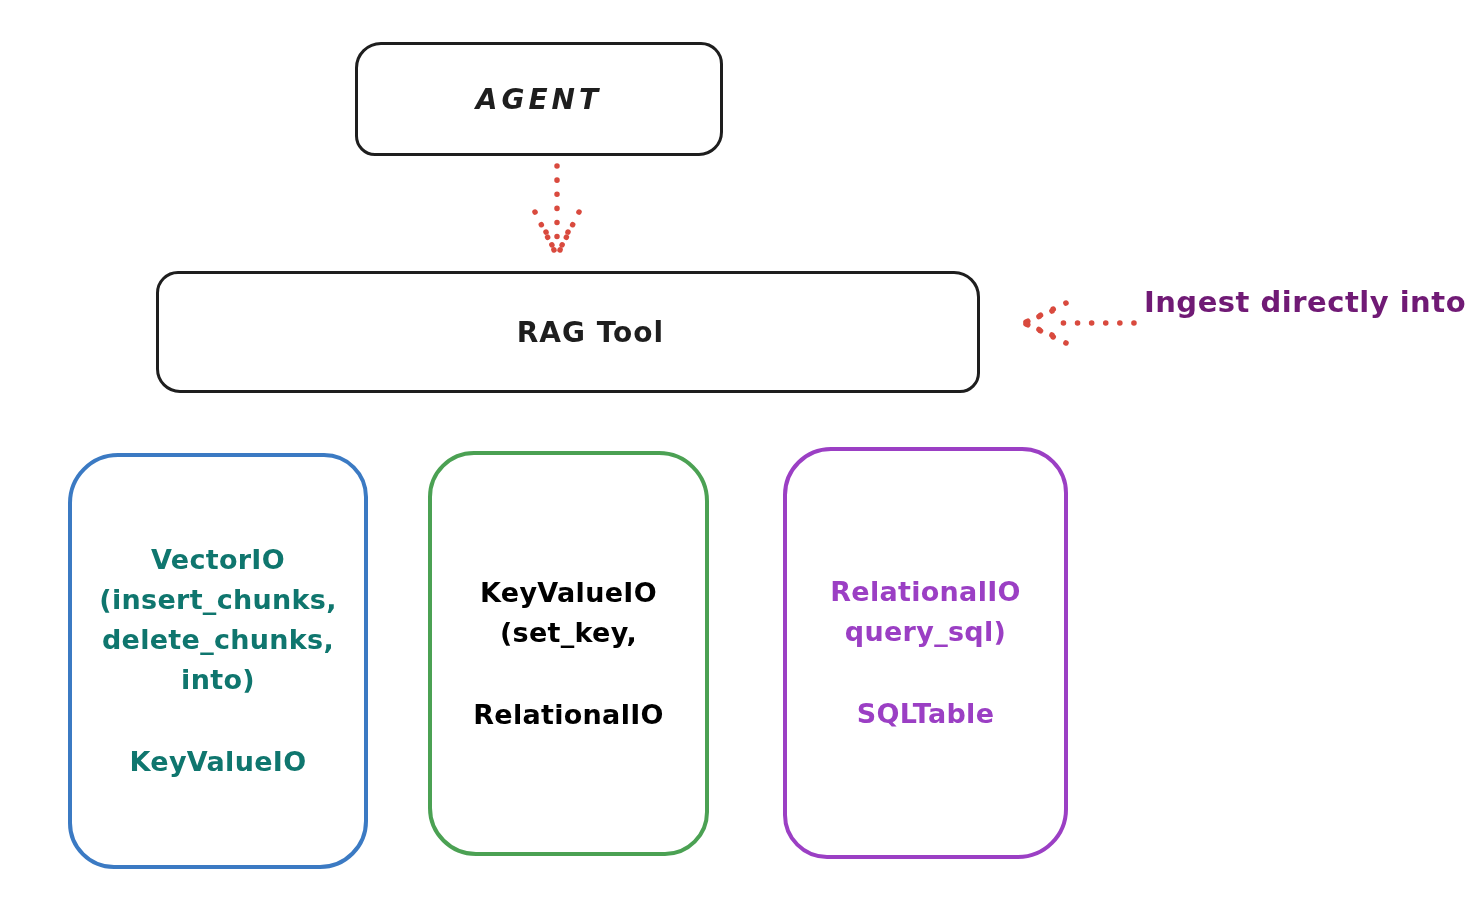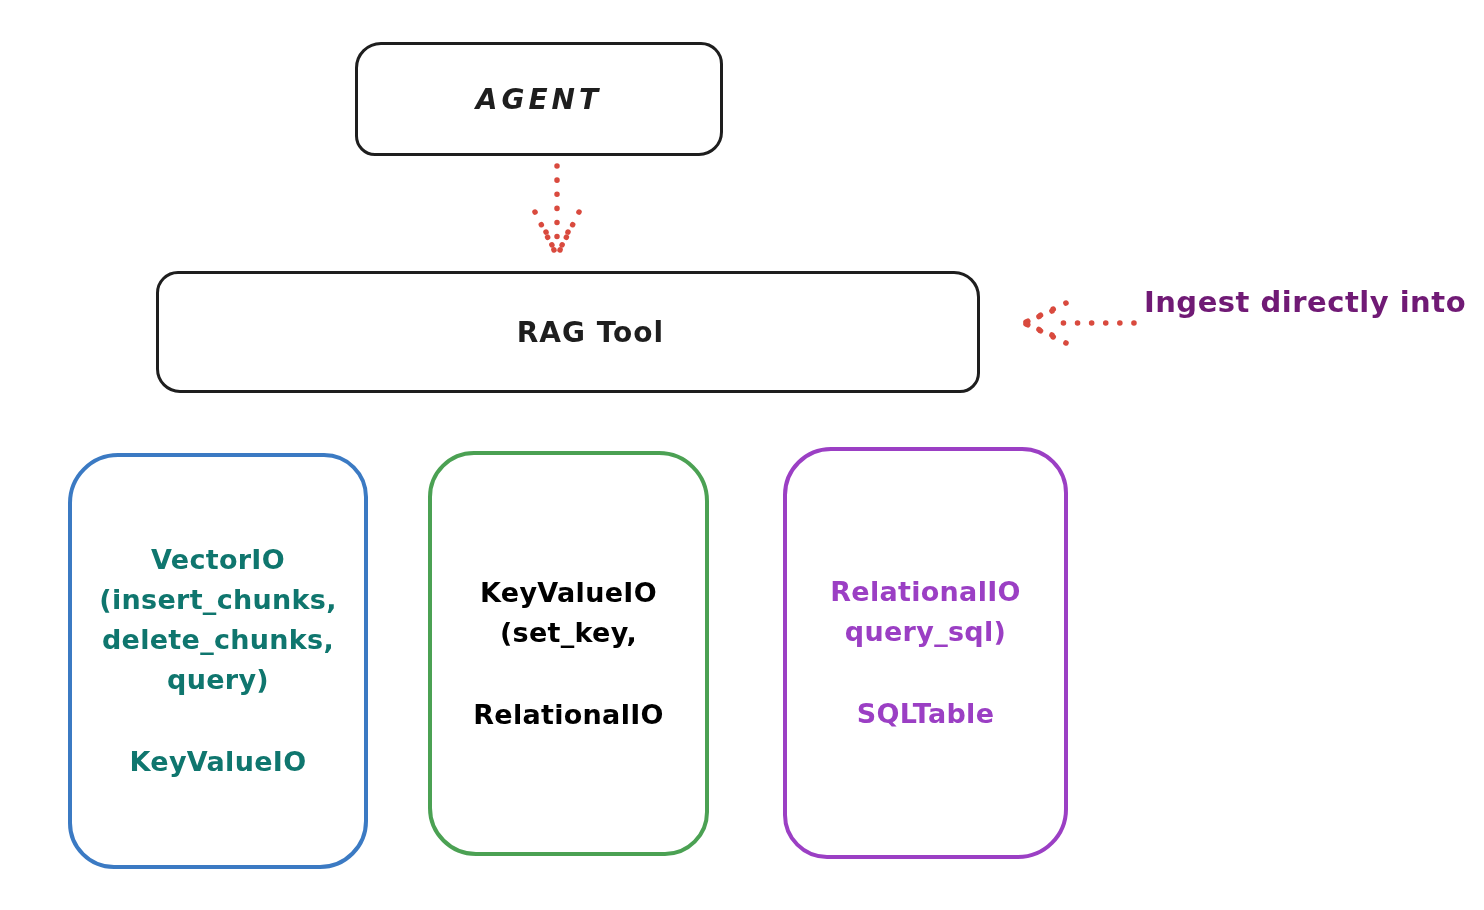--- a/index.html
+++ b/index.html
@@ -132,21 +132,21 @@
   </svg>
 
   <div class="annotation">
     <div>Ingest directly into</div>
   </div>
 
   <div class="io-box io-blue">
     <div>VectorIO</div>
     <div>(insert_chunks,</div>
     <div>delete_chunks,</div>
-    <div>query)</div>
+    <div>into)</div>
     <div class="footer">KeyValueIO</div>
   </div>
 
   <div class="io-box io-green">
     <div>KeyValueIO</div>
     <div>(set_key,</div>
     <div class="footer">RelationalIO</div>
   </div>
 
   <div class="io-box io-purple">

